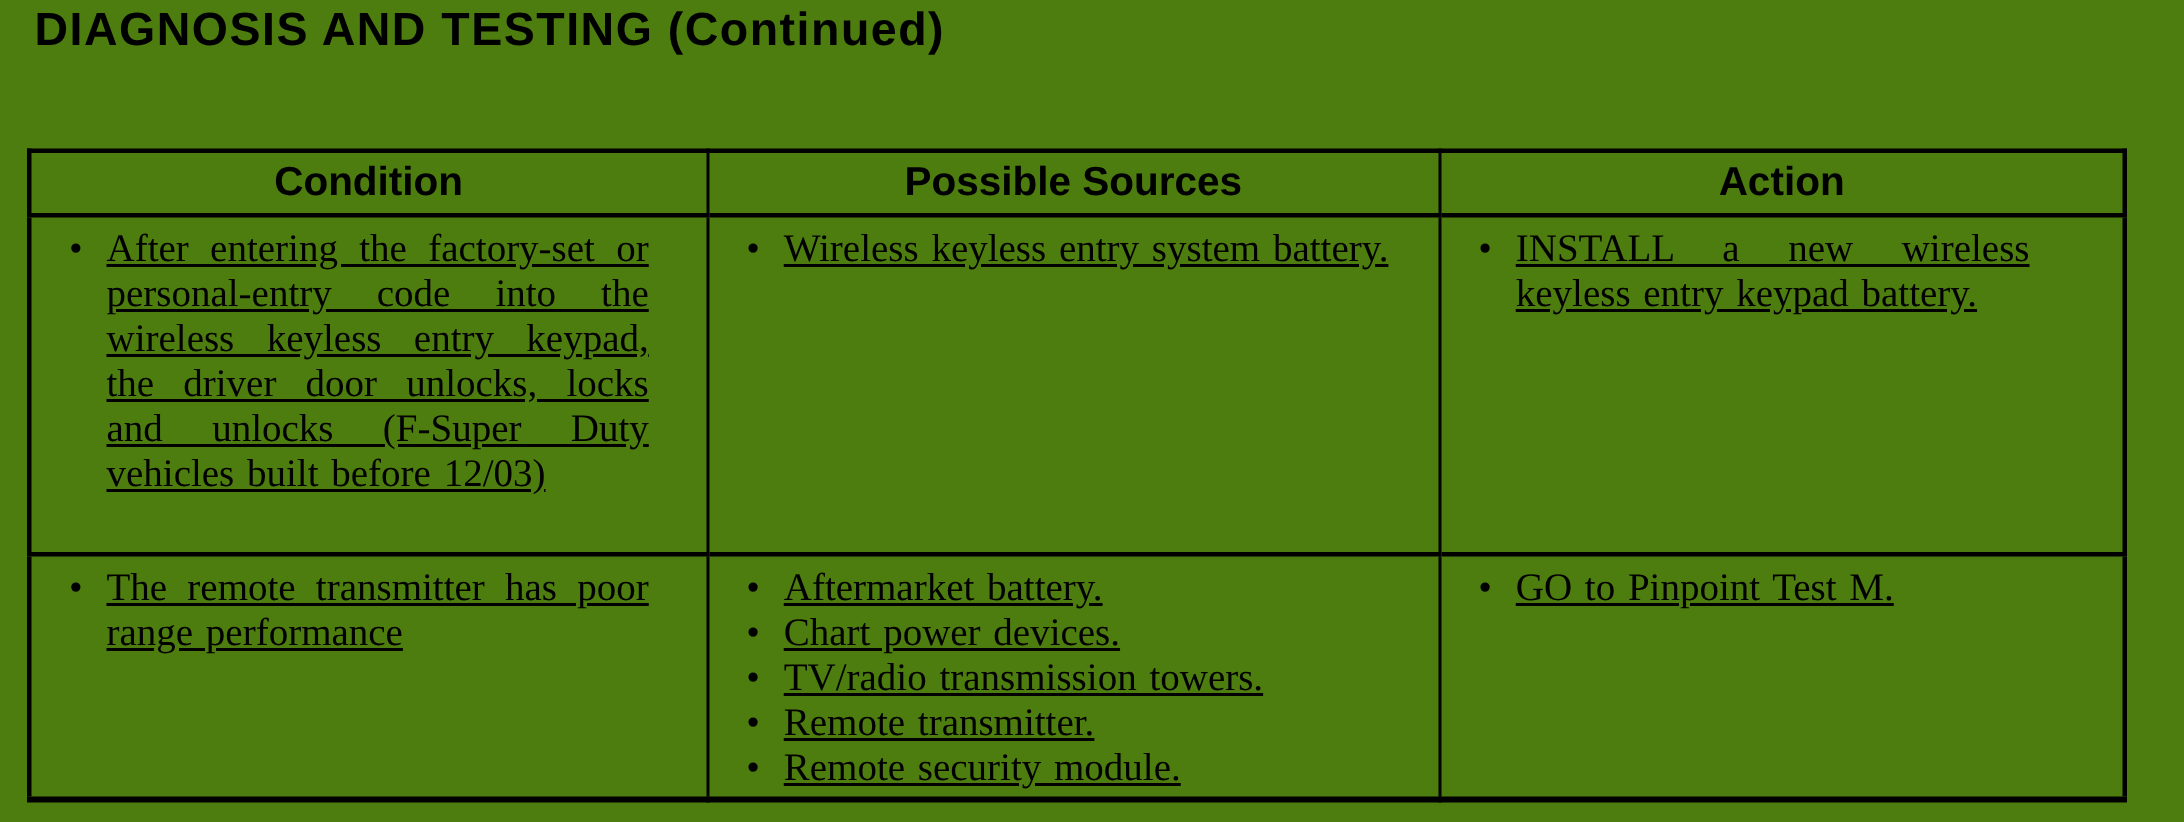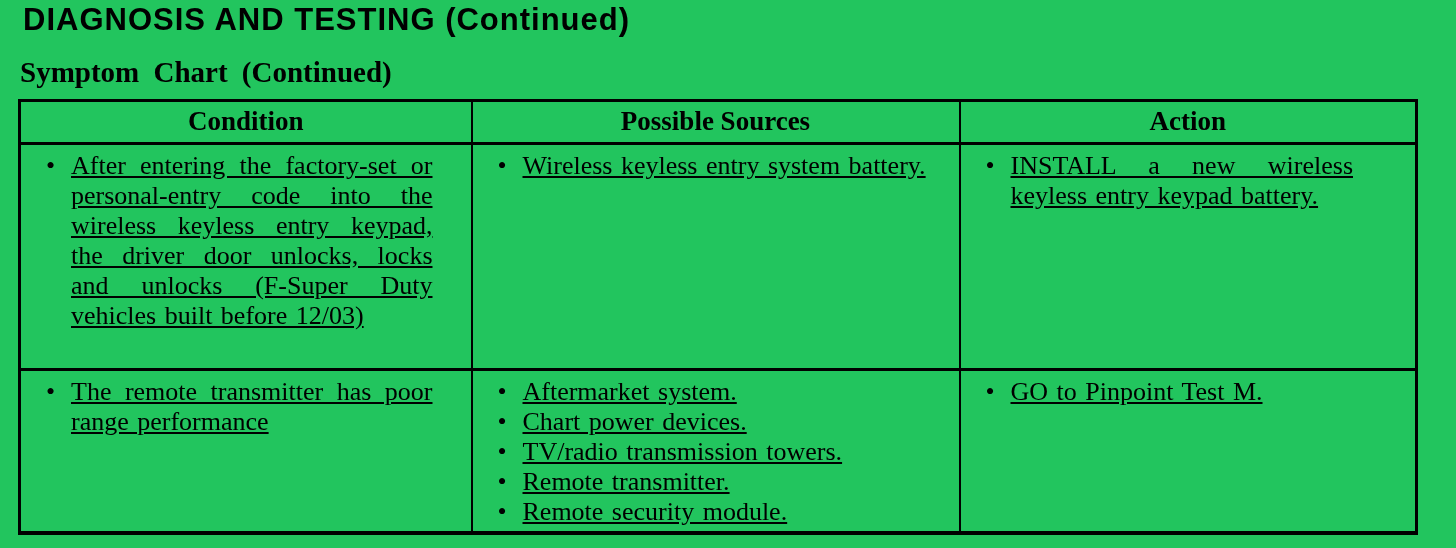--- a/index.html
+++ b/index.html
@@ -5,21 +5,21 @@
   * { box-sizing: border-box; }
   html, body {
     margin: 0;
     padding: 0;
     background: #ffffff;
   }
   .page {
     position: relative;
     width: 1456px;
     height: 548px;
-    background: #22c55e;
+    background: #4d7c0f;
     color: #000000;
     overflow: hidden;
   }
   .doc-title {
     position: absolute;
     left: 23px;
     top: 2px;
     margin: 0;
     font-family: "Liberation Sans", sans-serif;
     font-weight: bold;
@@ -50,21 +50,21 @@
   }
   col.col-condition { width: 452px; }
   col.col-sources   { width: 488px; }
   col.col-action    { width: 457px; }
   .symptom-table th,
   .symptom-table td {
     border: 2px solid #000;
   }
   .symptom-table thead tr { height: 43px; }
   .symptom-table th {
-    font-family: Liberation Serif, serif;
+    font-family: Liberation Sans, sans-serif;
     font-weight: bold;
     font-size: 27px;
     text-align: center;
     vertical-align: middle;
     padding: 2px 0 4px 0;
     border-bottom-width: 3px;
   }
   .symptom-table tbody tr.row-0 { height: 226px; }
   .symptom-table tbody tr.row-0 td { border-bottom-width: 3px; }
   .symptom-table tbody tr.row-1 { height: 163px; }
@@ -92,21 +92,20 @@
     text-decoration: underline;
   }
 </style>
 </head>
 <body>
 
 <div class="page">
 
   <h1 class="doc-title">DIAGNOSIS AND TESTING (Continued)</h1>
 
-  <h2 class="doc-subtitle">Symptom Chart (Continued)</h2>
 
   <table class="symptom-table">
     <colgroup>
       <col class="col-condition">
       <col class="col-sources">
       <col class="col-action">
     </colgroup>
     <thead>
       <tr class="header-row">
         <th>Condition</th>
@@ -138,21 +137,21 @@
       <tr class="row-1">
         <td class="cell-condition">
             <div class="bullet-item">
               <span class="bullet">•</span>
               <span class="bullet-text">The remote transmitter has poor range performance</span>
             </div>
           </td>
         <td class="cell-sources">
             <div class="bullet-item">
               <span class="bullet">•</span>
-              <span class="bullet-text">Aftermarket system.</span>
+              <span class="bullet-text">Aftermarket battery.</span>
             </div>
             <div class="bullet-item">
               <span class="bullet">•</span>
               <span class="bullet-text">Chart power devices.</span>
             </div>
             <div class="bullet-item">
               <span class="bullet">•</span>
               <span class="bullet-text">TV/radio transmission towers.</span>
             </div>
             <div class="bullet-item">

